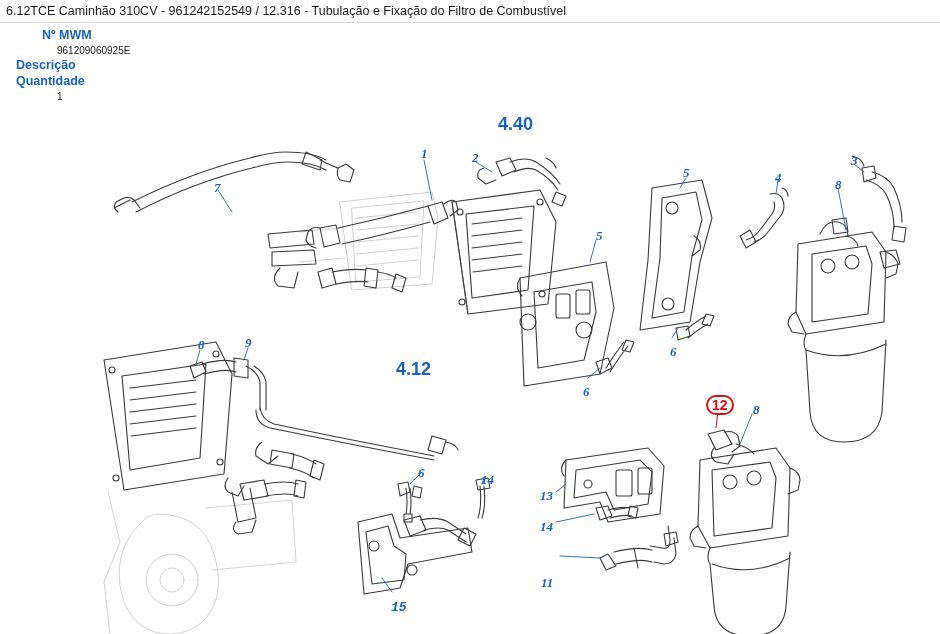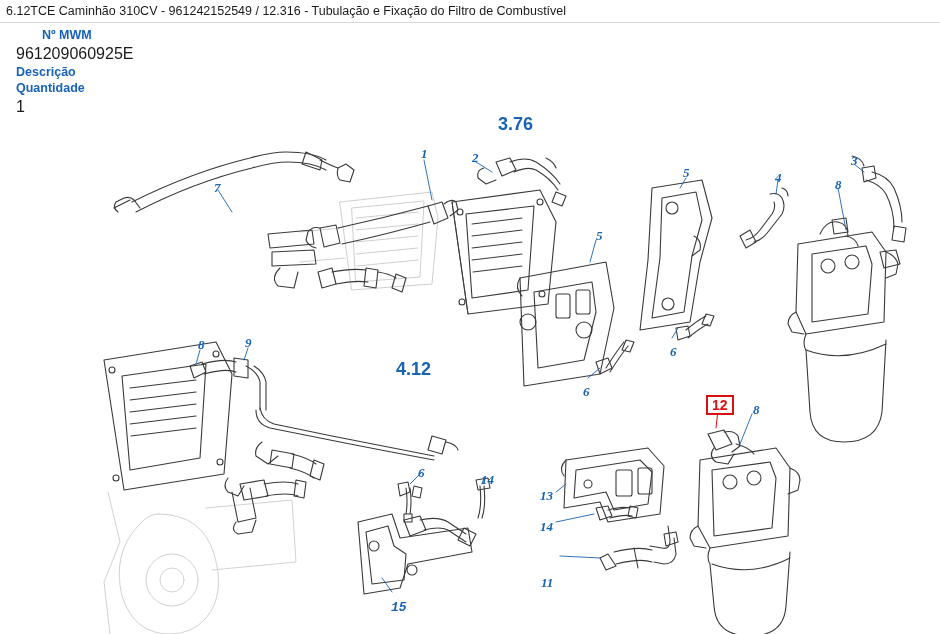--- a/index.html
+++ b/index.html
@@ -18,21 +18,21 @@
   .hr{
     position:absolute;left:0;top:22px;width:940px;height:1px;background:#d7d7d7;
   }
   .info{
     position:absolute;left:16px;top:28px;width:330px;
   }
   .info .lbl{
     color:#1763b6;font-weight:bold;font-size:12.5px;margin-top:2px;
   }
   .info .val{
-    color:#1a1a1a;font-size:16px;margin-top:3px;
+    color:#1a1a1a;font-size:10px;margin-top:3px;margin-left:41px;
   }
   .info .lbl:first-child{margin-top:0;padding-left:26px;}
 
   .canvas{position:absolute;left:0;top:22px;width:940px;height:612px;}
   svg{display:block;}
 
   .num{
     position:absolute;
     font-size:13px;font-weight:bold;color:#1763b6;
     font-family:"Liberation Serif", serif;font-style:italic;
@@ -285,35 +285,35 @@
     <path d="M654 540 l10 2 q10 0 12 -10 l-2 -16"></path>
     <path d="M664 512 l12 -2 l2 10 l-12 4 z"></path>
     <path d="M634 526 l4 20"></path>
 
     <path d="M560 534 L600 536" stroke="#1763b6" stroke-width="0.9"></path>
   </g>
 </svg>
 </div>
 
 <div id="callout-layer">
-    <div class="num big" style="left: 498px; top: 114px;">3.76</div>
+    <div class="num big" style="left: 498px; top: 114px;">4.40</div>
     <div class="num big" style="left: 396px; top: 359px;">4.12</div>
     <div class="num" style="left: 421px; top: 146px;">1</div>
     <div class="num" style="left: 472px; top: 150px;">2</div>
     <div class="num" style="left: 851px; top: 153px;">3</div>
     <div class="num" style="left: 775px; top: 170px;">4</div>
     <div class="num" style="left: 683px; top: 165px;">5</div>
     <div class="num" style="left: 596px; top: 228px;">5</div>
     <div class="num" style="left: 670px; top: 344px;">6</div>
     <div class="num" style="left: 583px; top: 384px;">6</div>
     <div class="num" style="left: 418px; top: 465px;">6</div>
     <div class="num" style="left: 214px; top: 180px;">7</div>
     <div class="num" style="left: 835px; top: 177px;">8</div>
     <div class="num" style="left: 753px; top: 402px;">8</div>
     <div class="num" style="left: 245px; top: 335px;">9</div>
     <div class="num" style="left: 198px; top: 337px;">8</div>
     <div class="num" style="left: 541px; top: 575px;">11</div>
     <div class="num" style="left: 540px; top: 488px;">13</div>
     <div class="num" style="left: 481px; top: 472px;">14</div>
     <div class="num" style="left: 540px; top: 519px;">14</div>
     <div class="num" style="left: 391px; top: 600px; font-family: Liberation Mono, monospace;">15</div>
-    <div class="num hl" style="left: 706px; top: 395px;">12</div>
+    <div class="num hl" style="left: 706px; top: 395px; border-radius: 10px;">12</div>
   </div>
 
 </body></html>

